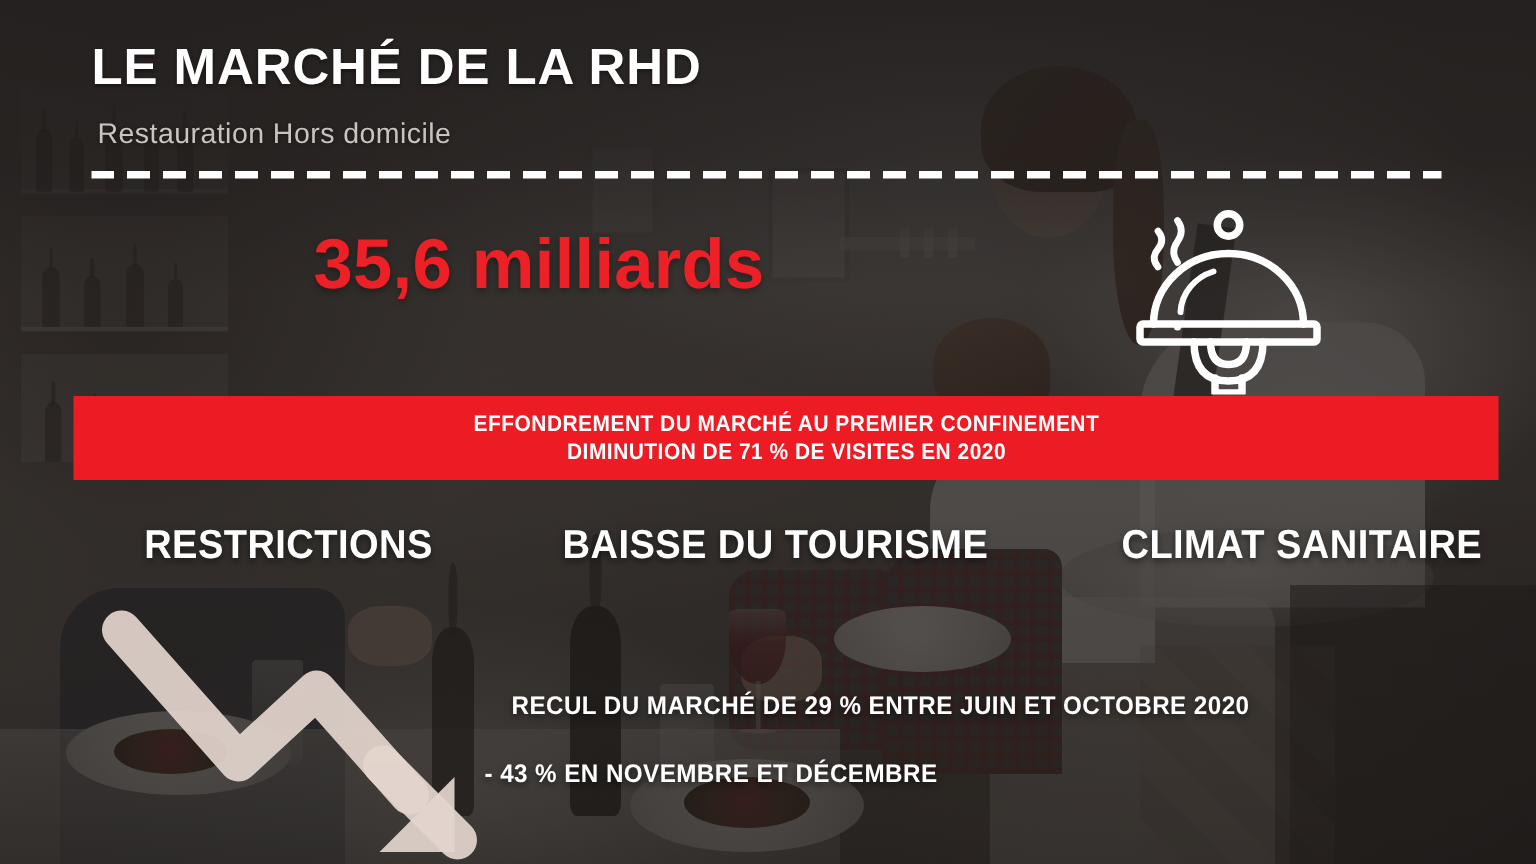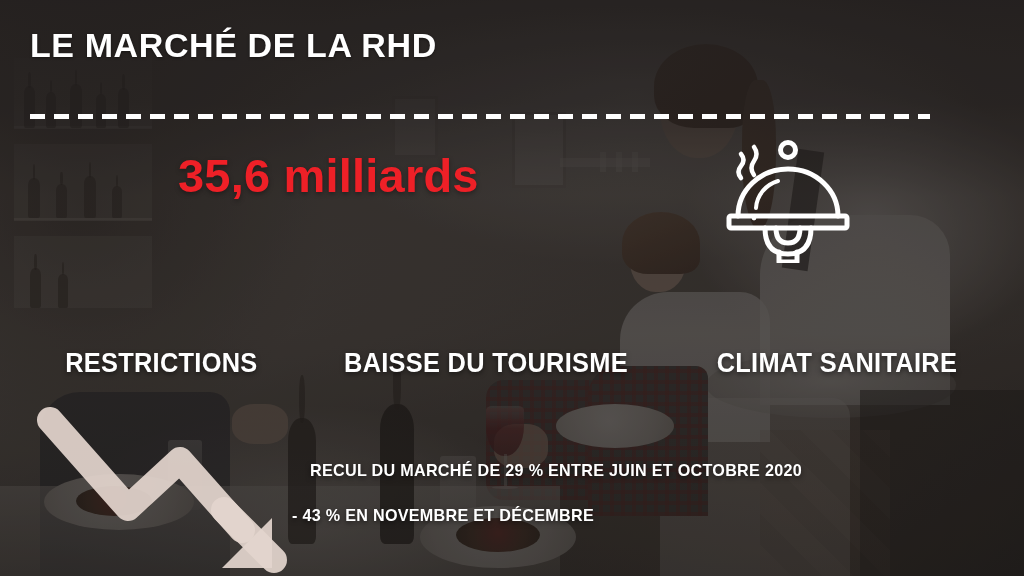--- a/index.html
+++ b/index.html
@@ -105,21 +105,21 @@
     background:
       linear-gradient(180deg, rgba(44,39,38,.93) 0%, rgba(44,39,38,.86) 18%, rgba(48,43,41,.70) 34%, rgba(46,41,39,.62) 58%, rgba(40,36,34,.70) 100%);
   }
   .overlay2 {
     position:absolute; inset:0;
     background:rgba(58,53,51,.34);
     mix-blend-mode:multiply;
   }
 
   
-  #content { position:absolute; inset:0; }
+  #content { position:absolute; inset:0;margin-left:31px; }
 
   .title {
     position:absolute; left:30px; top:28px;
     font-size:34px; font-weight:bold; color:#ffffff;
     letter-spacing:.6px; line-height:1;
     text-shadow:0 1px 3px rgba(0,0,0,.45);
   }
   .subtitle {
     position:absolute; left:34px; top:79px;
     font-size:19px; color:#c8c4c0; font-weight:400;
@@ -274,20 +274,21 @@
     <div class="food" style="left:76px;top:486px;width:76px;height:30px;"></div>
     <div class="plate" style="left:556px;top:404px;width:118px;height:44px;"></div>
 
     <div class="overlay"></div>
     <div class="overlay2"></div>
   </div>
 
   <div id="content">
 
     <div class="title">LE MARCHÉ DE LA RHD</div>
+    <div class="subtitle">Restauration Hors domicile</div>
     <div class="divider"></div>
 
     <div class="bignum">35,6 milliards</div>
 
     <div class="cloche">
       <svg viewBox="0 0 130 135" width="130" height="135" fill="none" stroke="#ffffff" stroke-width="5" stroke-linecap="round" stroke-linejoin="round">
 
         <path d="M18 26 q5 6 0 12 q-5 6 0 12" stroke-width="4.5"></path>
         <path d="M31 19 q5 7 0 14 q-5 7 0 14" stroke-width="4.5"></path>
 
@@ -300,20 +301,24 @@
 
         <rect x="6" y="88" width="118" height="12" rx="2"></rect>
 
         <path d="M42 100 q0 26 23 26 q23 0 23 -26"></path>
         <path d="M53 100 q0 15 12 15 q12 0 12 -15"></path>
 
         <path d="M56 124 v10 h18 v-10"></path>
       </svg>
     </div>
 
+    <div class="banner">
+      <div class="banner-line">EFFONDREMENT DU MARCHÉ AU PREMIER CONFINEMENT</div>
+      <div class="banner-line">DIMINUTION DE 71 % DE VISITES EN 2020</div>
+    </div>
 
     <div class="cats">
       <div class="cat">RESTRICTIONS</div>
       <div class="cat">BAISSE DU TOURISME</div>
       <div class="cat">CLIMAT SANITAIRE</div>
     </div>
 
     <div class="arrow">
       <svg viewBox="0 0 270 178" width="270" height="178">
         <g fill="none" stroke="#e4d6ce" stroke-width="26" stroke-linecap="round" stroke-linejoin="round" opacity="0.92">

